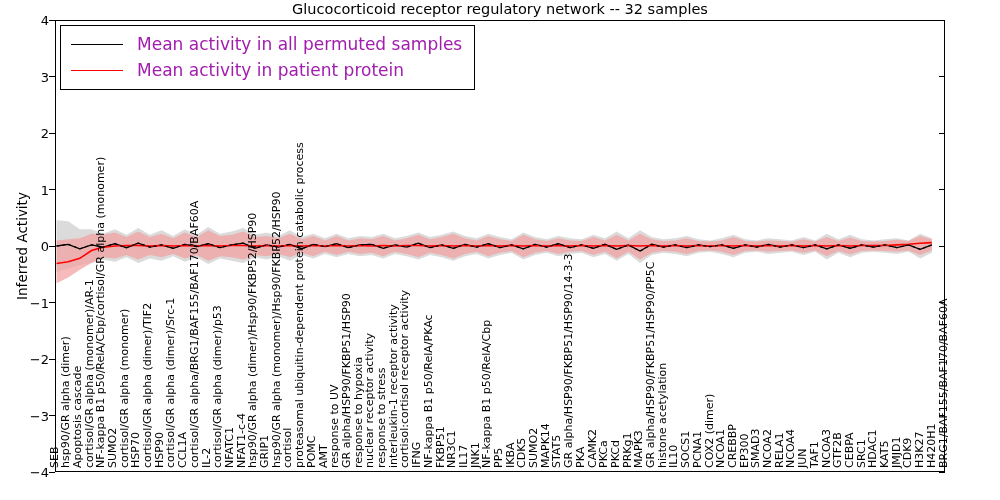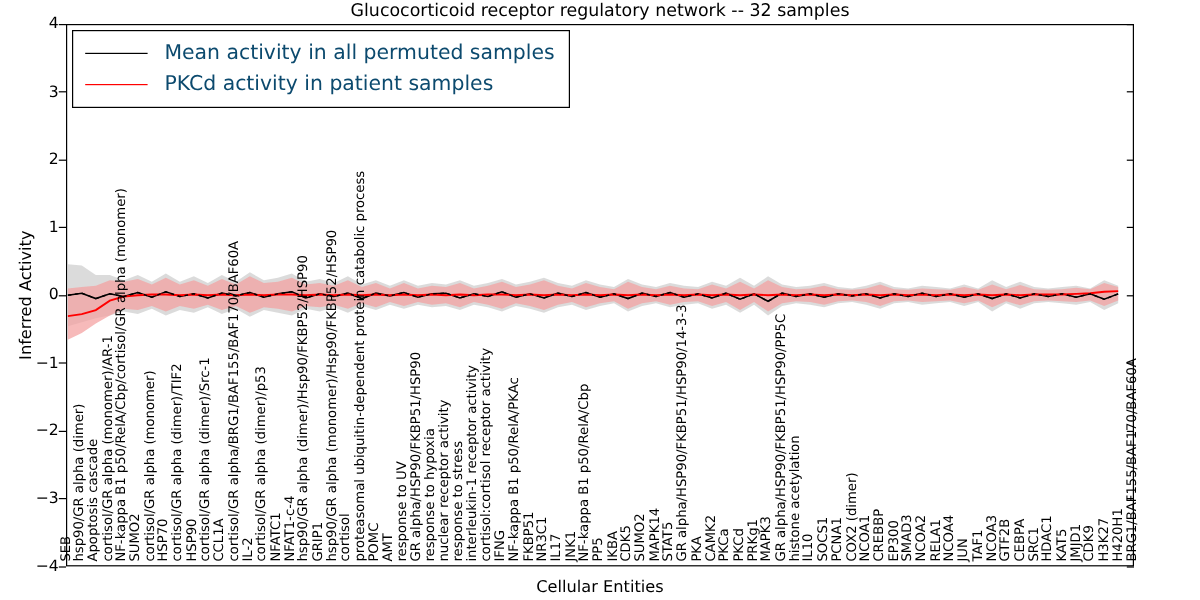--- a/index.html
+++ b/index.html
@@ -27,21 +27,21 @@
 
   
   .legend{
     position:absolute;left:60px;top:25px;
     border:1.1px solid #000;background:#fff;
     padding:5px 12px 6px 10px;z-index:40;
   }
   .legrow{display:flex;align-items:center;height:26px;}
   .legline{width:52px;height:0;border-top:1.4px solid #000;margin-right:14px;}
   .legline.red{border-top-color:#ff0000;}
-  .legtxt{font-size:17px;color:#0c4a6e;white-space:nowrap;}
+  .legtxt{font-size:17px;color:#a21caf;white-space:nowrap;}
 
   
   .xlabels{position:absolute;left:55px;top:20px;width:890px;height:452px;pointer-events:none;}
   .xlab{
     position:absolute;bottom:4px;
     font-size:11px;color:#000;white-space:nowrap;
     transform-origin:left bottom;transform:rotate(-90deg);
     line-height:11px;
   }
   .xlabel-title{
@@ -97,21 +97,21 @@
     </div>
   <div class="ylabel" id="ylabel" style="left: 14px; top: 246px; transform: rotate(-90deg) translate(-50%, 0px);">Inferred Activity</div>
 
   <div class="legend">
     <div class="legrow">
       <span class="legline"></span>
       <span class="legtxt">Mean activity in all permuted samples</span>
     </div>
     <div class="legrow">
       <span class="legline red"></span>
-      <span class="legtxt">PKCd activity in patient samples</span>
+      <span class="legtxt">Mean activity in patient protein</span>
     </div>
   </div>
 
   <div class="xlabels" id="xlabels">
       <div class="xlab" style="left: 4.5px;">SEB</div>
       <div class="xlab" style="left: 16.1974px;">hsp90/GR alpha (dimer)</div>
       <div class="xlab" style="left: 27.8947px;">Apoptosis cascade</div>
       <div class="xlab" style="left: 39.5921px;">cortisol/GR alpha (monomer)/AR-1</div>
       <div class="xlab" style="left: 51.2895px;">NF-kappa B1 p50/RelA/Cbp/cortisol/GR alpha (monomer)</div>
       <div class="xlab" style="left: 62.9868px;">SUMO2</div>
@@ -181,14 +181,13 @@
       <div class="xlab" style="left: 811.618px;">SRC1</div>
       <div class="xlab" style="left: 823.316px;">HDAC1</div>
       <div class="xlab" style="left: 835.013px;">KAT5</div>
       <div class="xlab" style="left: 846.711px;">JMJD1</div>
       <div class="xlab" style="left: 858.408px;">CDK9</div>
       <div class="xlab" style="left: 870.105px;">H3K27</div>
       <div class="xlab" style="left: 881.803px;">H420H1</div>
       <div class="xlab" style="left: 893.5px;">BRG1/BAF155/BAF170/BAF60A</div>
     </div>
 
-  <div class="xlabel-title">Cellular Entities</div>
 </div>
 
 </body></html>

